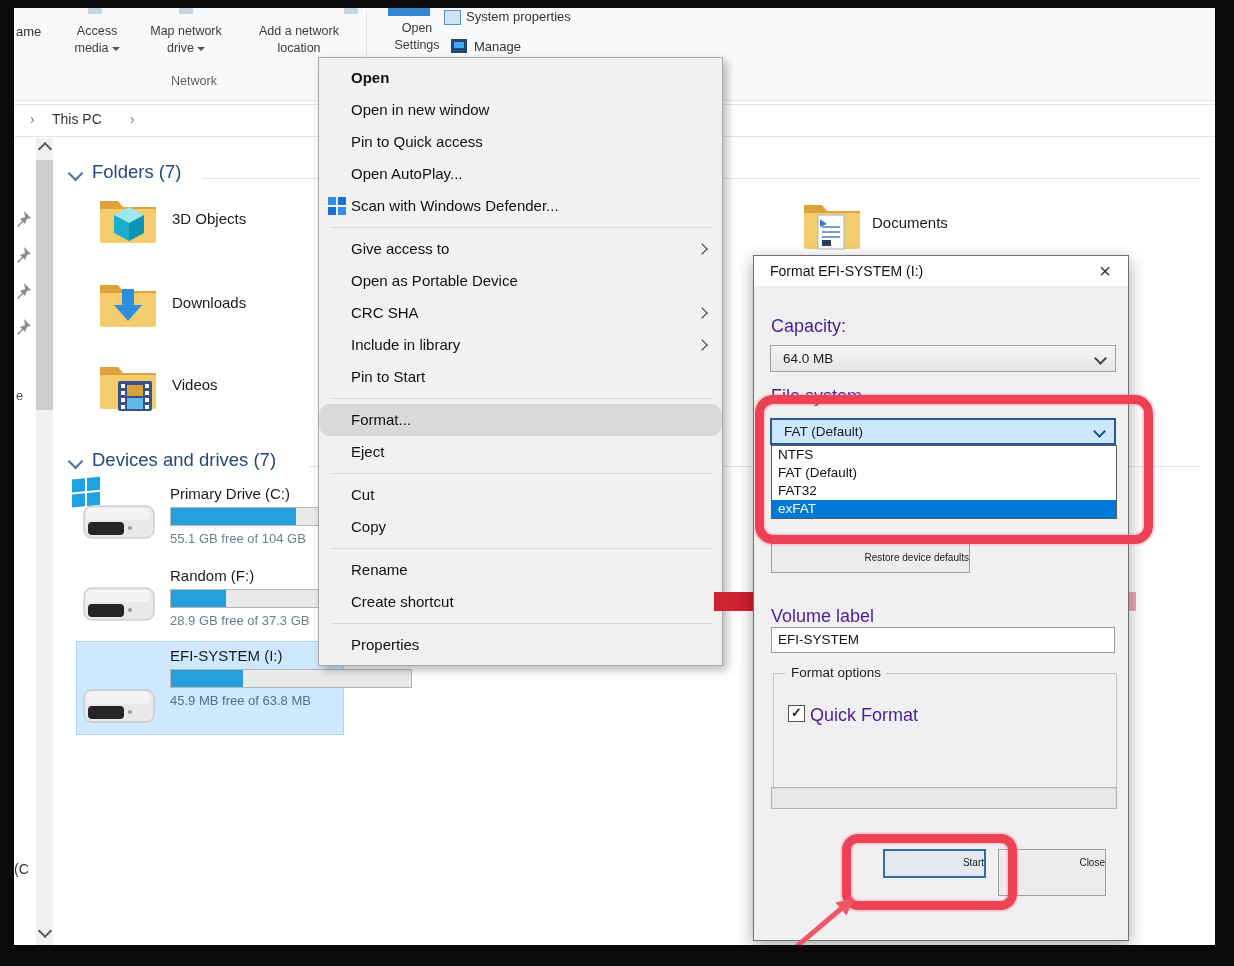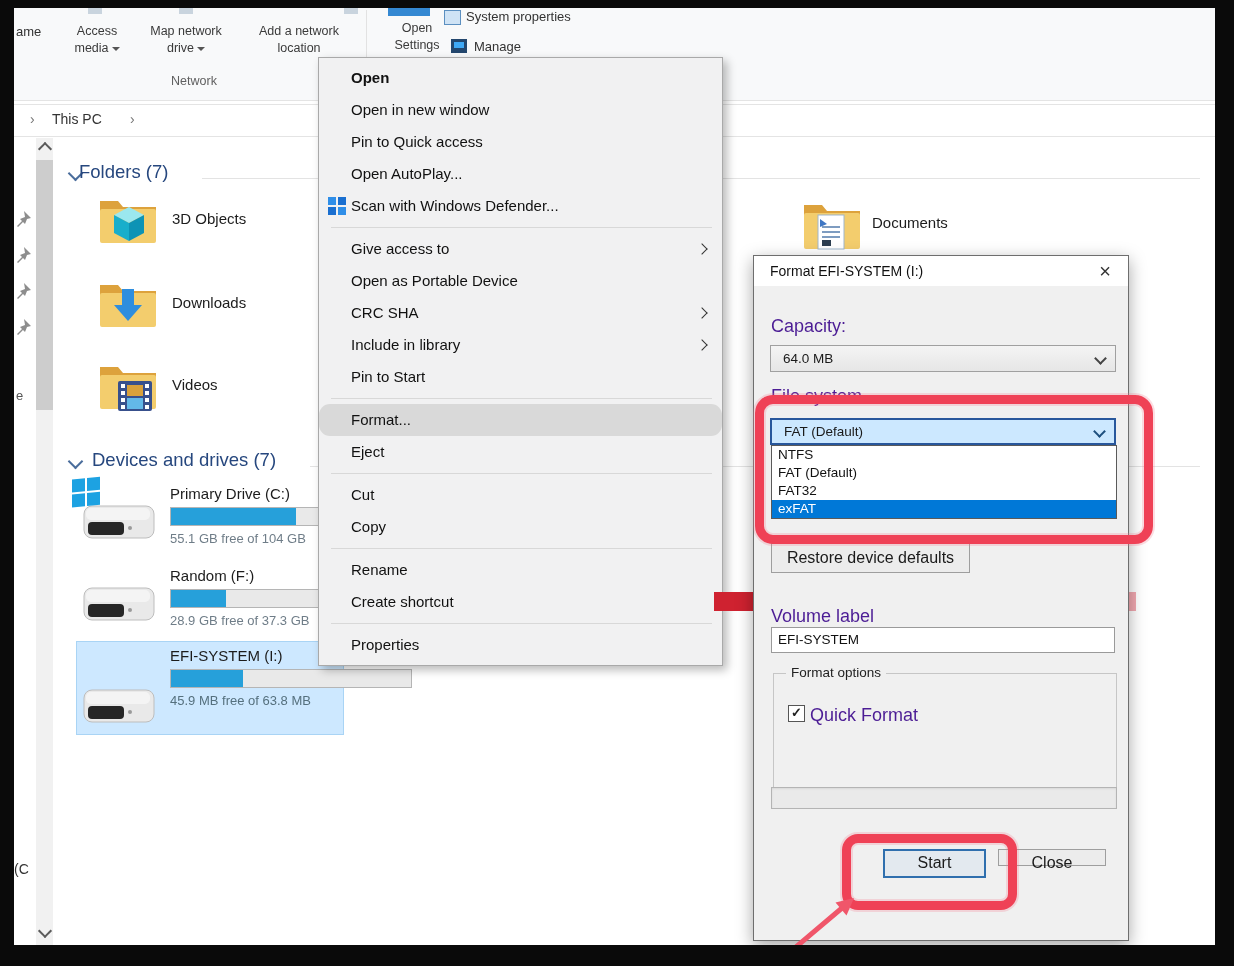--- a/index.html
+++ b/index.html
@@ -48,21 +48,21 @@
   .dlg-title-text{position:absolute;left:16px;top:7px;font-size:14px;color:#111;}
   .dlg-x{position:absolute;right:8px;top:1px;width:30px;height:28px;text-align:center;font-size:20px;color:#333;line-height:28px;}
   .dlg-label{position:absolute;font-size:18px;color:#4c1d95;}
   .combo{position:absolute;left:16px;width:346px;height:27px;background:linear-gradient(#f4f4f4,#e6e6e6);border:1px solid #a0a0a0;font-size:13.5px;color:#1a1a1a;line-height:25px;padding-left:12px;box-sizing:border-box;}
   .combo .chev{position:absolute;right:10px;top:8px;width:7px;height:7px;border-right:2px solid #444;border-bottom:2px solid #444;transform:rotate(45deg);}
   .combo.blue{background:#cce8ff;border:2px solid #28579c;line-height:23px;}
   .combo.blue .chev{border-color:#1d4f7e;top:7px;}
   .ddlist{position:absolute;left:17px;width:344px;background:#fff;border:1px solid #5a5a5a;z-index:2;}
   .ddopt{height:18px;line-height:18px;font-size:13.5px;color:#111;padding-left:6px;}
   .ddopt.sel{background:#0078d7;color:#fff;}
-  .winbtn{position:absolute;background:#ececec;border:1px solid #9e9e9e;font-size:16px;color:#1a1a1a;text-align:center;box-sizing:border-box;}
+  .winbtn{position:absolute;background:#ececec;border:1px solid #9e9e9e;font-size:10px;color:#1a1a1a;text-align:right;box-sizing:border-box;}
   .txtinput{position:absolute;left:17px;width:344px;height:26px;background:#fff;border:1px solid #9a9a9a;font-size:13.5px;color:#111;line-height:24px;padding-left:6px;box-sizing:border-box;}
   .groupbox{position:absolute;left:19px;width:342px;height:118px;border:1px solid #c6c6c6;}
   .gb-legend{position:absolute;left:12px;top:-9px;background:#f0f0f0;padding:0 5px;font-size:13.5px;color:#222;}
   .cb-box{position:absolute;width:15px;height:15px;background:#fff;border:1px solid #555;font-size:13px;font-weight:bold;color:#222;line-height:14px;text-align:center;}
   .progress{position:absolute;left:17px;width:344px;height:20px;border:1px solid #b4b4b4;background:#eaeaea;box-shadow:inset 0 1px 2px rgba(0,0,0,.08);}
   
   .red-rect{position:absolute;border:9px solid #ef4156;border-radius:18px;z-index:9;box-shadow:0 0 0 2px rgba(244,120,140,.25), inset 0 0 0 2px rgba(244,120,140,.25);}
   #red-bar{left:700px;top:584px;width:422px;height:19px;background:#cf2230;z-index:5;}
   #red-bar:after{content:"";position:absolute;right:0;top:0;width:10px;height:100%;background:#f2a9b1;}
   .annot{z-index:9;}
@@ -126,21 +126,21 @@
   <div class="abs frag-text" style="left:2px;top:380px;">e</div>
   <div class="abs frag-text" style="left:0;top:853px;font-size:14px;color:#333;">(C</div>
 
   <div class="abs" id="vscroll">
     <div class="sb-arrow" style="top:6px;transform:rotate(-135deg);"></div>
     <div class="sb-thumb" style="top:22px;height:250px;"></div>
     <div class="sb-arrow" style="top:788px;transform:rotate(45deg);"></div>
   </div>
 
   <div class="abs grp-chevron" style="left:56px;top:160px;"></div>
-  <div class="abs grp-title" style="left:65px;top:153px;">Folders (7)</div>
+  <div class="abs grp-title" style="left:78px;top:153px;">Folders (7)</div>
   <div class="abs grp-line" style="left:188px;top:170px;width:998px;"></div>
 
   <svg class="abs" style="left:82px;top:183px;" width="64" height="58">
     <path d="M4 10h18l5 6h33v8H4z" fill="#dda23c"></path>
         <rect x="4" y="18" width="56" height="34" rx="2" fill="#f3cd6d"></rect>
     <g transform="translate(16,16)">
           <polygon points="17,0 32,8 17,16 2,8" fill="#9be8ef"></polygon>
           <polygon points="2,8 17,16 17,34 2,26" fill="#18aecb"></polygon>
           <polygon points="17,16 32,8 32,26 17,34" fill="#0d93b5"></polygon>
         </g>
@@ -307,21 +307,21 @@
 
     <div class="groupbox" style="top:417px;">
       <span class="gb-legend">Format options</span>
       <span class="cb-box" style="left:14px;top:31px;"><span>✓</span></span>
       <span class="dlg-label" style="left:36px;top:31px;">Quick Format</span>
     </div>
 
     <div class="progress" style="top:531px;"></div>
 
     <div class="winbtn" style="left:129px;top:593px;width:103px;height:29px;line-height:24px;border:2px solid #2f6fae;background:#e3e9ef;">Start</div>
-    <div class="winbtn" style="left:244px;top:593px;width:108px;height:17px;line-height:26px;">Close</div>
+    <div class="winbtn" style="left:244px;top:593px;width:108px;height:47px;line-height:26px;">Close</div>
   </div>
 
   <div class="red-rect" style="left:741px;top:387px;width:380px;height:131px;"></div>
   <div class="red-rect" style="left:828px;top:826px;width:157px;height:58px;border-radius:16px;"></div>
   <svg class="abs annot" style="left:758px;top:876px;" width="110" height="76">
     <line x1="18" y1="68" x2="70" y2="24" stroke="#f0566a" stroke-width="5" stroke-linecap="round"></line>
     <polygon points="82,14 74.5,31.5 63.5,18.5" fill="#f0566a"></polygon>
   </svg>
 
 </div>

